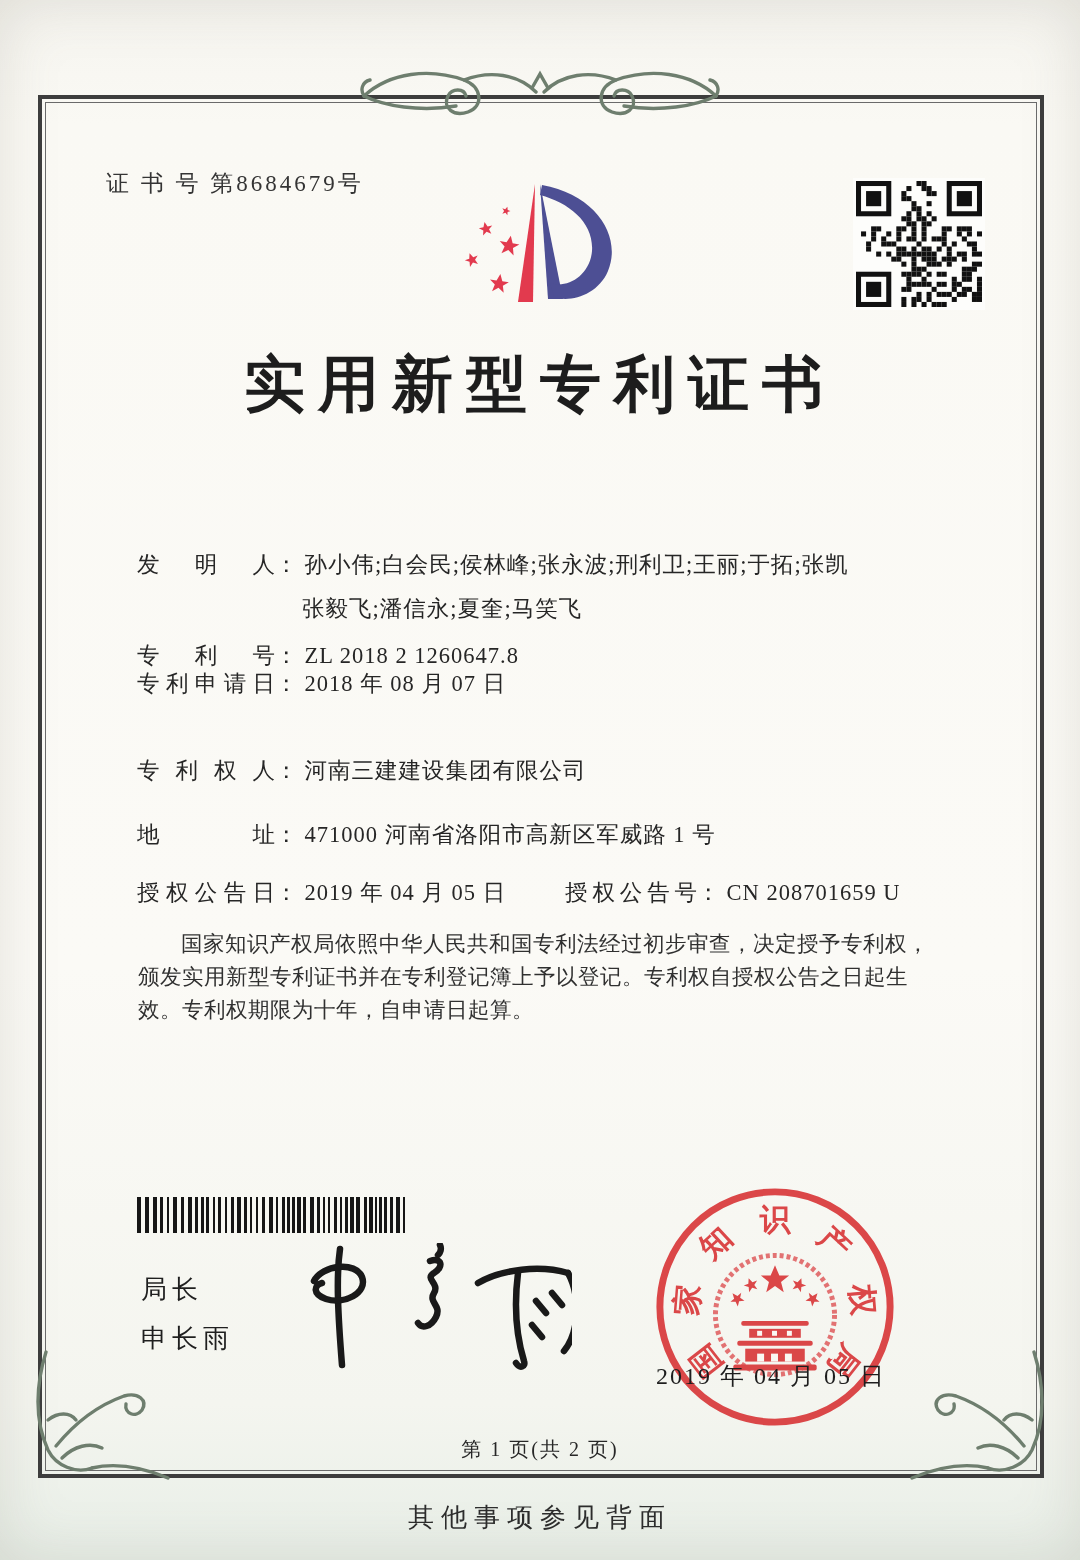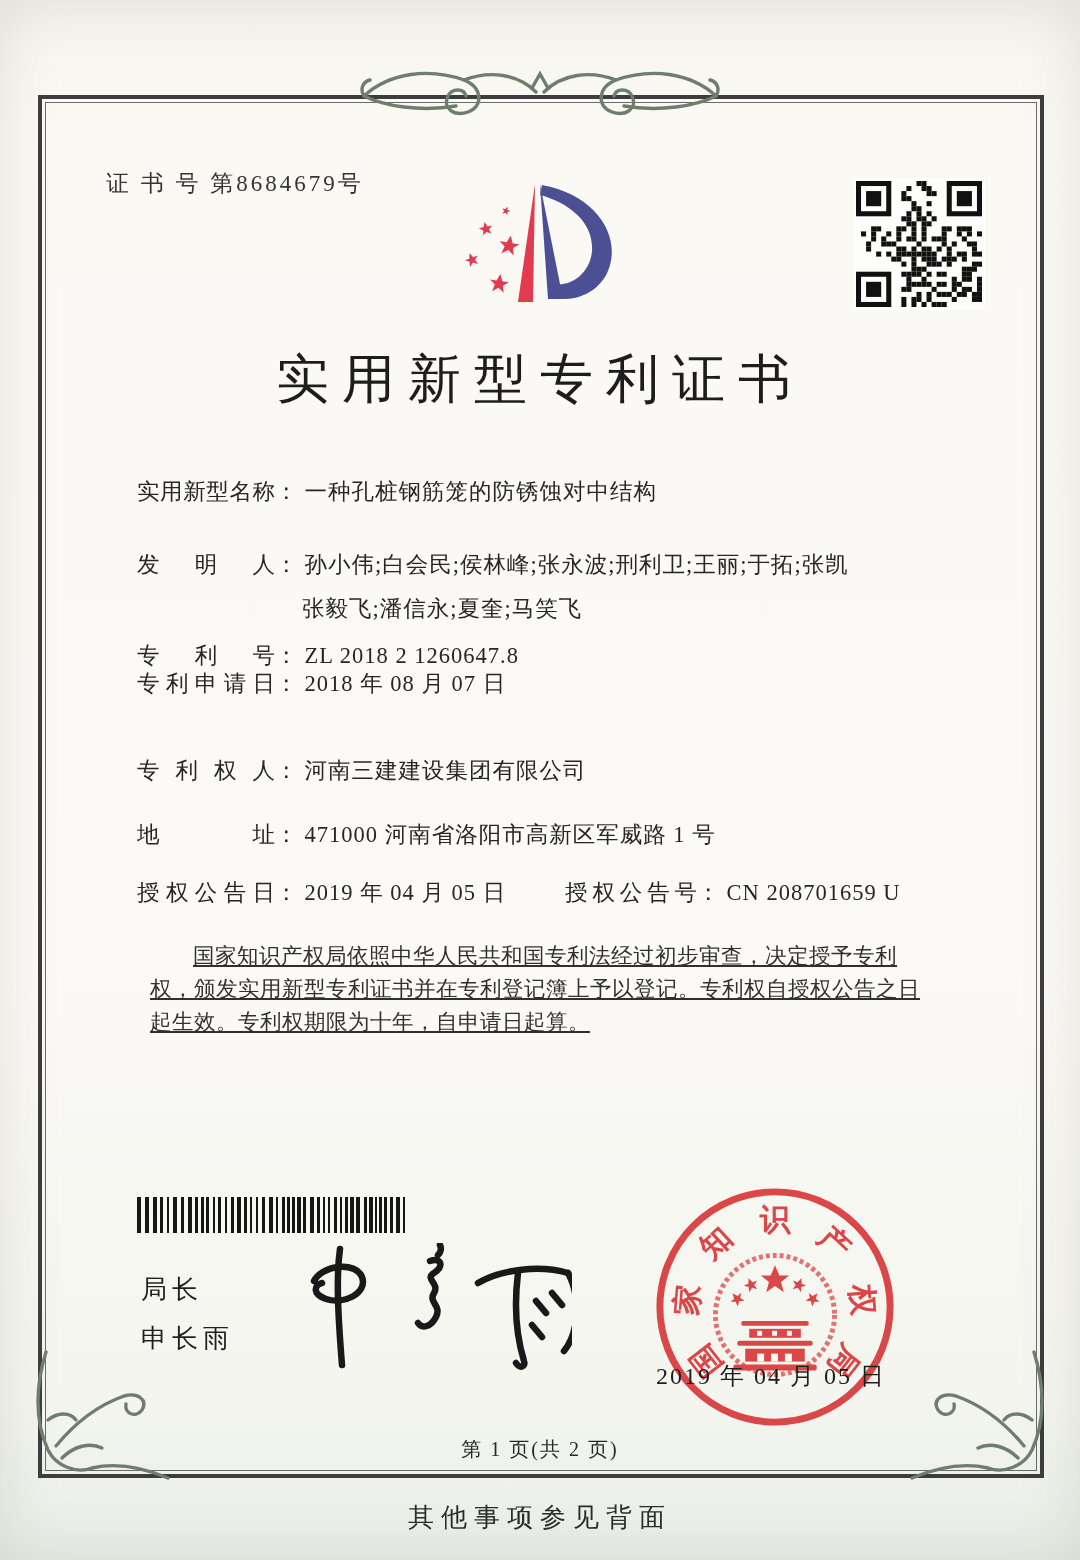--- a/index.html
+++ b/index.html
@@ -29,35 +29,35 @@
   .ornament{position:absolute;pointer-events:none;}
   .ornament path{stroke:var(--ornament);stroke-width:3.4;fill:none;stroke-linecap:round;}
   
   .cert-number{
     position:absolute;left:106px;top:168px;font-size:23px;letter-spacing:3px;color:#343434;white-space:nowrap;
   }
   .logo{position:absolute;left:430px;top:166px;width:220px;height:152px;}
   .qr{position:absolute;left:853px;top:178px;width:132px;height:132px;background:#fdfdfb;padding:3px;}
   .cert-title{
     position:absolute;left:0;top:344px;width:100%;text-align:center;
-    font-size:53px;font-weight:400;letter-spacing:13px;color:#1d1d1d;white-space:nowrap;
+    font-size:61px;font-weight:700;letter-spacing:13px;color:#1d1d1d;white-space:nowrap;
   }
   
   .frow{position:absolute;left:137px;font-size:22.5px;color:#262626;white-space:nowrap;}
   .flabel{display:inline-block;width:138px;text-align:justify;text-align-last:justify;vertical-align:bottom;}
   .colon{display:inline-block;}
   .fvalue{margin-left:7px;letter-spacing:1px;}
   .grant-group2{position:absolute;left:428px;top:0;white-space:nowrap;}
   .grant-group2 .flabel{width:132px;}
   
   .body-text{
     position:absolute;left:134px;top:924px;width:818px;
     font-size:21.5px;line-height:33px;color:#303030;letter-spacing:.5px;
   }
-  .body-text p{margin:16px;text-indent:2em;text-decoration:underline;}
+  .body-text p{margin:4px;text-indent:2em;}
   
   .barcode{position:absolute;left:137px;top:1197px;width:278px;height:36px;}
   .sig-role{position:absolute;left:141px;top:1272px;font-size:26px;letter-spacing:5px;color:#1f1f1f;font-family:"Liberation Sans","DejaVu Sans",sans-serif;}
   .sig-name{position:absolute;left:141px;top:1321px;font-size:26px;letter-spacing:5px;color:#1f1f1f;font-family:"Liberation Sans","DejaVu Sans",sans-serif;}
   .signature{position:absolute;left:292px;top:1243px;width:280px;height:128px;}
   .signature path{stroke:#191919;stroke-width:6.5;fill:none;stroke-linecap:round;stroke-linejoin:round;}
   .seal{position:absolute;left:646px;top:1178px;width:258px;height:258px;opacity:.93;}
   .seal-char{font-size:31px;font-weight:700;fill:var(--seal-red);text-anchor:middle;font-family:"Liberation Serif",serif;}
   .seal-date{
     position:absolute;left:656px;top:1360px;font-size:24px;letter-spacing:2px;color:#1e1e1e;white-space:nowrap;z-index:5;
@@ -305,23 +305,20 @@
         <rect x="95" y="5" width="25" height="25" fill="#fdfdfb"></rect>
         <rect x="100" y="10" width="15" height="15" fill="#111"></rect>
         <rect x="0" y="90" width="35" height="35" fill="#111"></rect>
         <rect x="5" y="95" width="25" height="25" fill="#fdfdfb"></rect>
         <rect x="10" y="100" width="15" height="15" fill="#111"></rect>
       </svg>
   </div>
 
   <div class="cert-title">实用新型专利证书</div>
 
-  <div class="frow" style="top:476px;">
-    <span class="flabel">实用新型名称</span><span class="colon">：</span><span class="fvalue">一种孔桩钢筋笼的防锈蚀对中结构</span>
-  </div>
 
   <div class="frow" style="top:549px;">
     <span class="flabel">发明人</span><span class="colon">：</span><span class="fvalue">孙小伟;白会民;侯林峰;张永波;刑利卫;王丽;于拓;张凯</span>
   </div>
   <div class="frow" style="top:593px;left:302px;">
     <span class="fvalue" style="margin-left:0;">张毅飞;潘信永;夏奎;马笑飞</span>
   </div>
 
   <div class="frow" style="top:640px;">
     <span class="flabel">专利号</span><span class="colon">：</span><span class="fvalue">ZL 2018 2 1260647.8</span>

